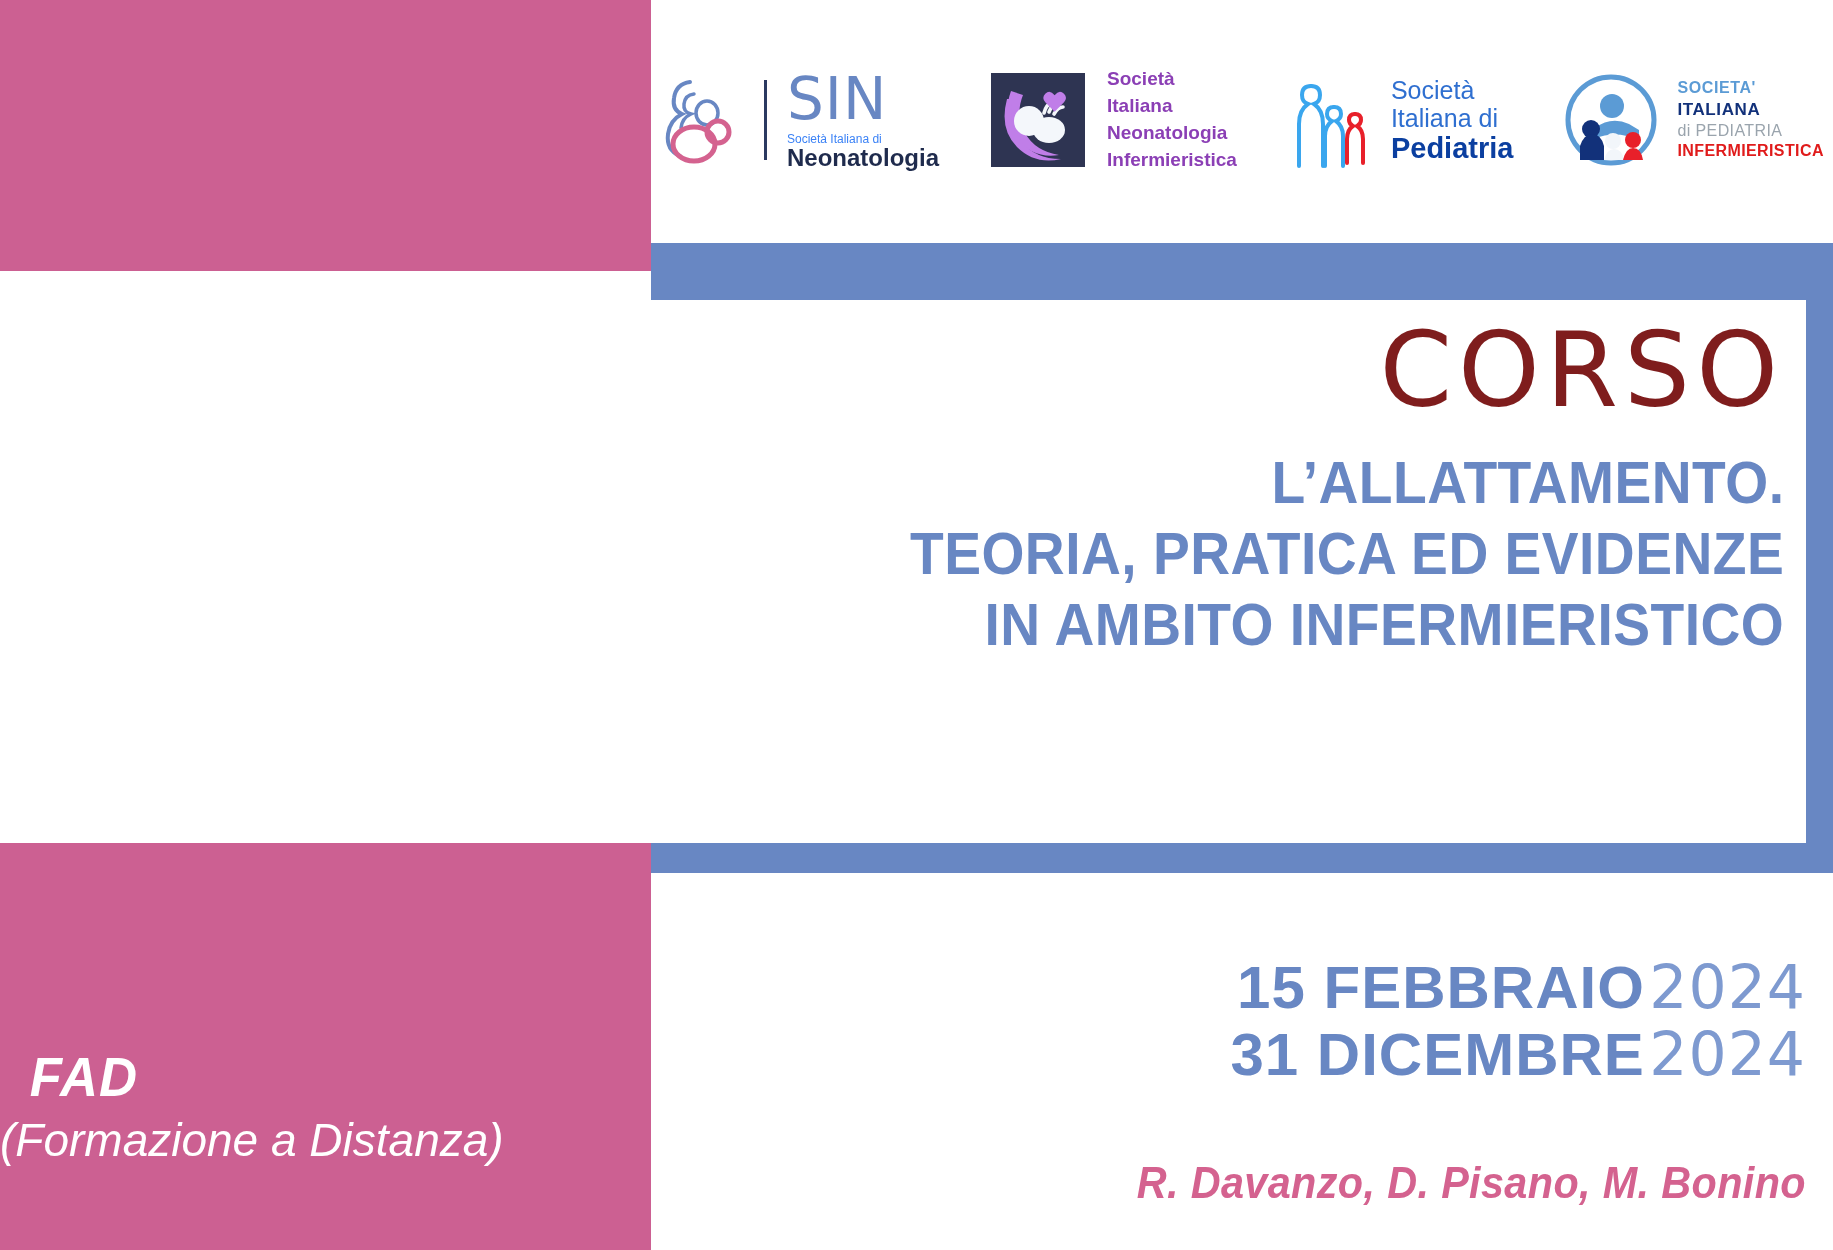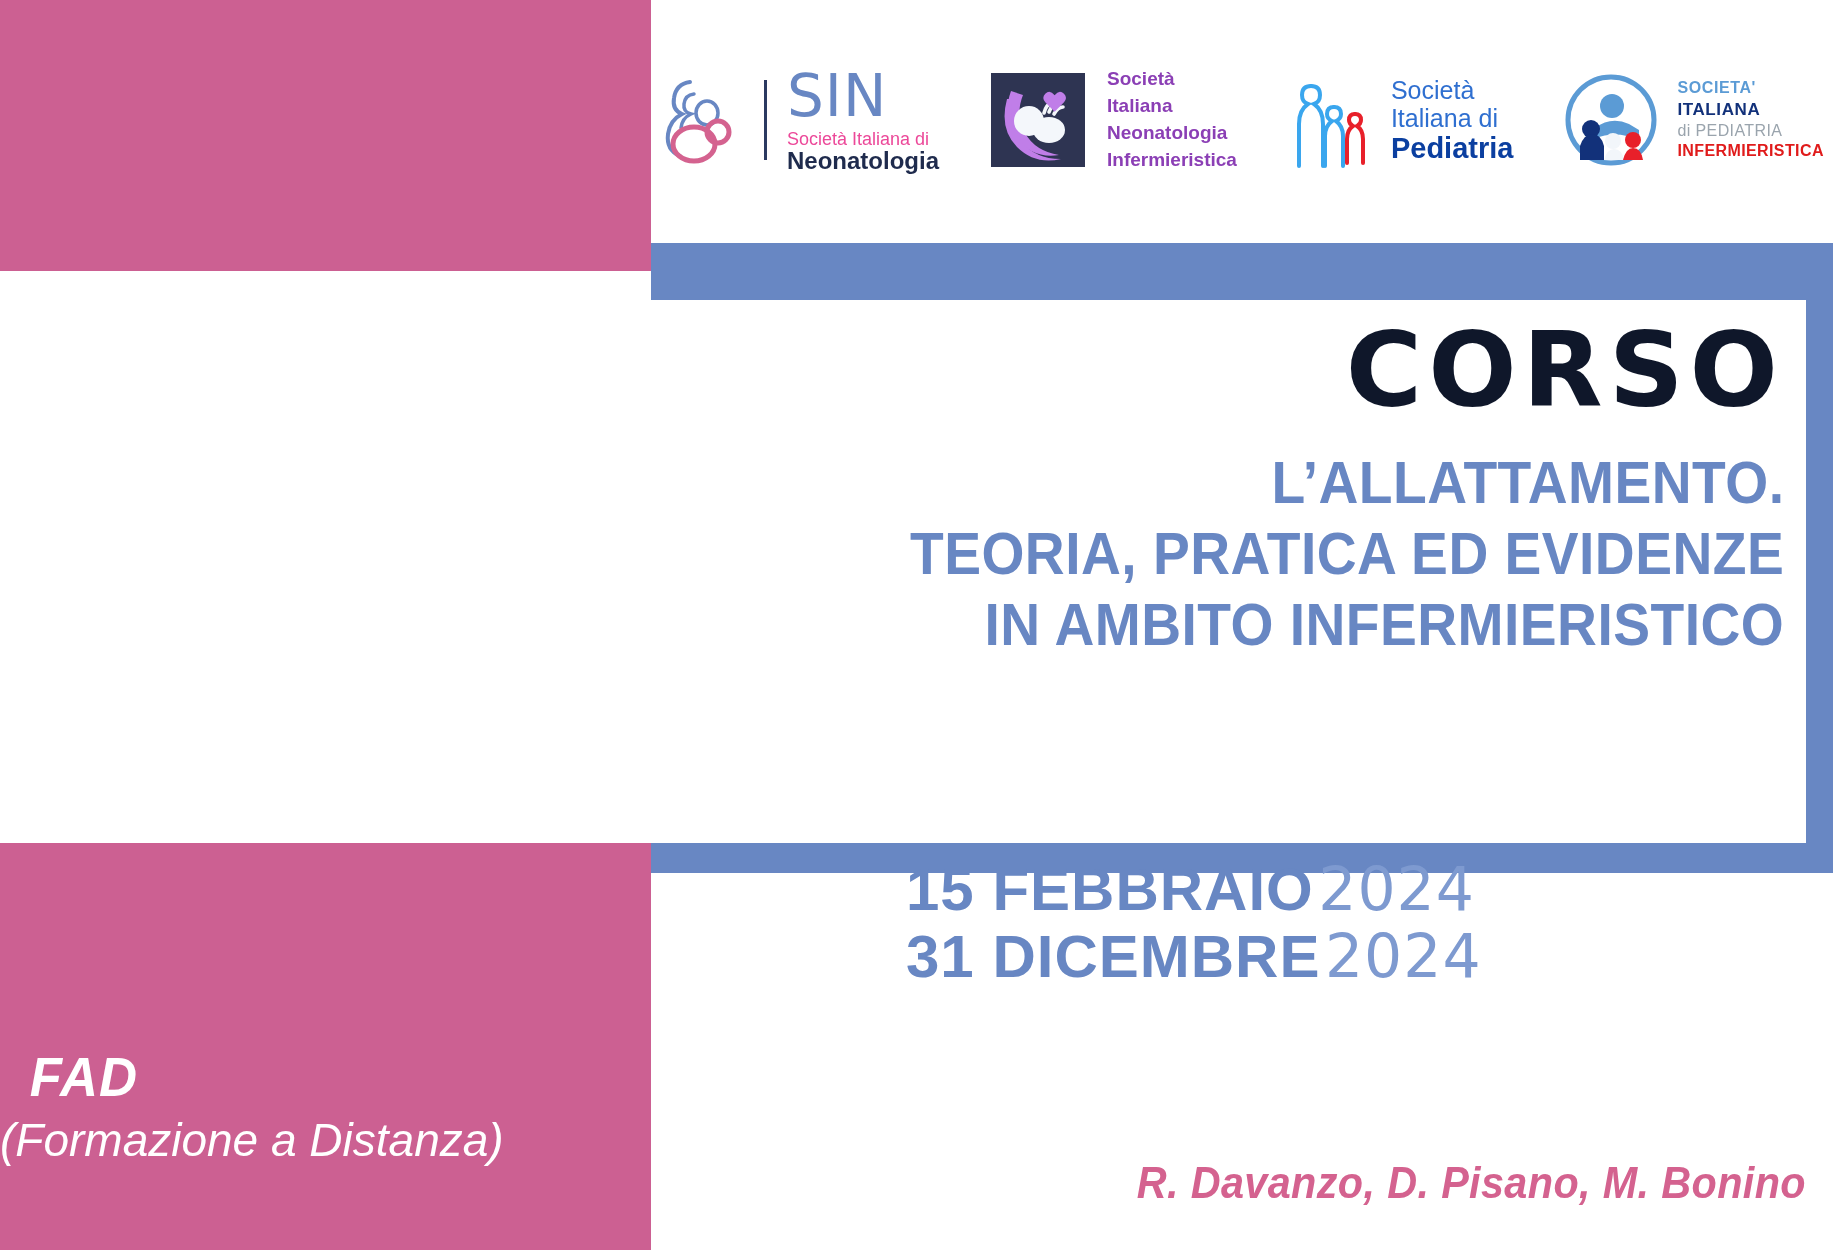--- a/index.html
+++ b/index.html
@@ -22,21 +22,21 @@
   
   .logos{position:absolute;left:660px;top:40px;width:1150px;height:160px;
          display:flex;align-items:center;justify-content:flex-start;gap:52px;}
   .logo{display:flex;align-items:center;gap:10px;}
 
   .logo-sin .mark{width:84px;height:92px;position:relative;}
   .logo-sin .divider{width:3px;height:80px;background:#2b3a61;margin:0 10px;}
   .logo-sin .txt{display:flex;flex-direction:column;line-height:1;}
   .sin-big{font-size:58px;color:#6887c3;letter-spacing:1px;font-weight:400;
            font-family:"DejaVu Sans", sans-serif;}
-  .sin-s1{font-size:18px;color:#ec4899;margin-top:5px;font-weight:400;}
+  .sin-s1{font-size:12px;color:#3b82f6;margin-top:5px;font-weight:400;}
   .sin-s2{font-size:24px;color:#1f2b4d;font-weight:700;margin-top:1px;}
 
   .logo-sinin .mark{width:94px;height:94px;background:#2e3452;position:relative;overflow:hidden;}
   .logo-sinin .txt{display:flex;flex-direction:column;line-height:1.42;margin-left:12px;}
   .sinin-line{font-size:19px;color:#8b3fb5;font-weight:600;}
 
   .logo-sip .mark{width:84px;height:96px;position:relative;}
   .logo-sip .txt{display:flex;flex-direction:column;line-height:1.12;margin-left:8px;}
   .sip-1,.sip-2{font-size:25px;color:#2f6fd0;font-weight:400;}
   .sip-3{font-size:29px;color:#0b3fa0;font-weight:700;}
@@ -45,31 +45,31 @@
   .logo-sipinf .txt{display:flex;flex-direction:column;line-height:1.3;margin-left:10px;}
   .sipinf-1{font-size:16px;color:#5b9bd5;font-weight:700;letter-spacing:.6px;}
   .sipinf-2{font-size:17px;color:#12317a;font-weight:700;letter-spacing:.6px;}
   .sipinf-3{font-size:16px;color:#9aa4ad;font-weight:400;letter-spacing:.4px;}
   .sipinf-4{font-size:16px;color:#e01b1b;font-weight:700;letter-spacing:.4px;}
 
   
   .title-wrap{position:absolute;left:651px;top:300px;width:1155px;height:543px;
               display:flex;flex-direction:column;justify-content:flex-start;
               align-items:flex-end;padding-right:22px;box-sizing:border-box;}
-  .t-corso{font-family:"DejaVu Sans", sans-serif;font-weight:700;font-size:104px;
-           color:#0f172a;letter-spacing:6px;line-height:1;margin-top:18px;}
+  .t-corso{font-family:"DejaVu Sans", sans-serif;font-weight:400;font-size:104px;
+           color:#7f1d1d;letter-spacing:6px;line-height:1;margin-top:18px;}
   .t-l1,.t-l2,.t-l3{font-family:"Liberation Sans", sans-serif;font-weight:700;
            color:#6887c3;line-height:1.18;white-space:nowrap;
            transform:scaleX(.92);transform-origin:right center;}
   .t-l1{font-size:60px;margin-top:26px;letter-spacing:.5px;}
   .t-l2{font-size:60px;letter-spacing:.5px;}
   .t-l3{font-size:60px;letter-spacing:.5px;}
 
   
-  .dates{position:absolute;right:27px;top:856px;width:900px;}
+  .dates{position:absolute;right:27px;top:954px;width:900px;text-align:right;}
   .date-row{line-height:1.12;white-space:nowrap;}
   .d-bold{font-size:60px;font-weight:700;color:#6887c3;letter-spacing:1px;}
   .d-light{font-size:60px;font-weight:400;color:#7e9ad0;
            font-family:"DejaVu Sans", sans-serif;letter-spacing:1px;}
 
   
   .authors{position:absolute;right:27px;top:1158px;width:1000px;text-align:right;
            font-size:44px;font-weight:700;font-style:italic;color:#d4628f;
            letter-spacing:.4px;white-space:nowrap;
            transform:scaleX(.94);transform-origin:right center;}

